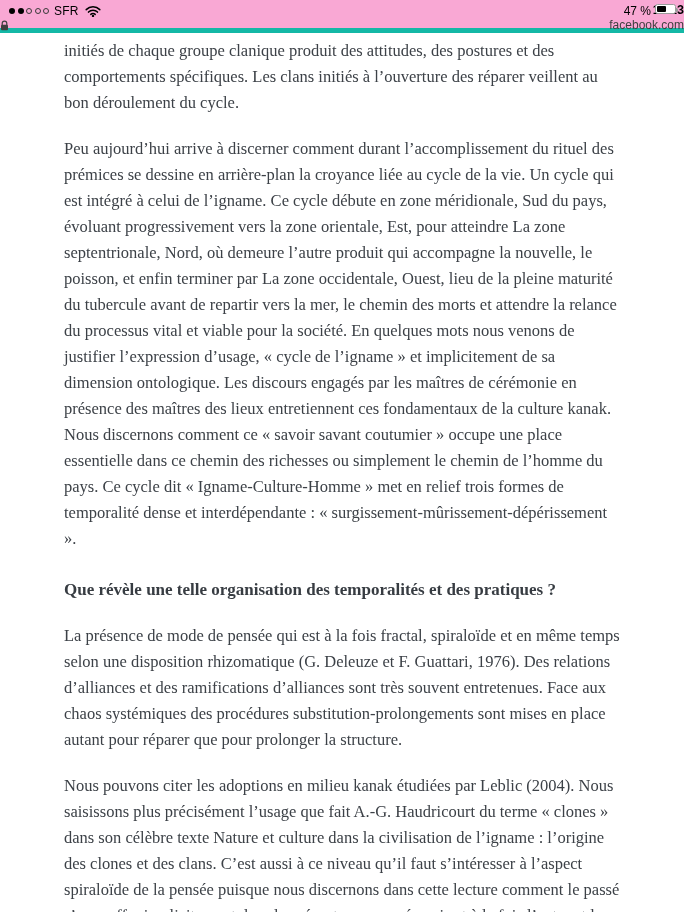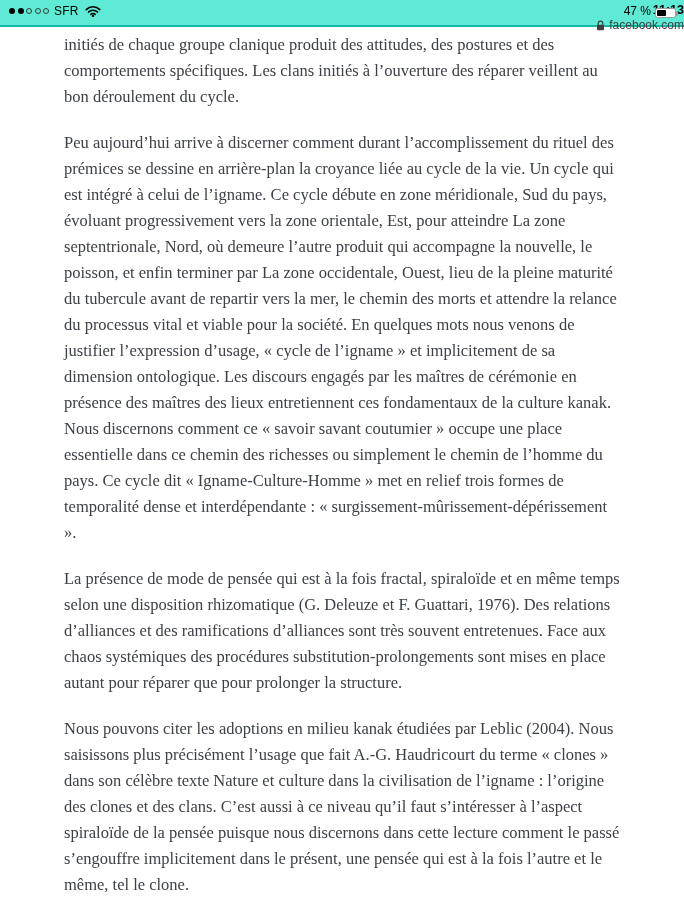--- a/index.html
+++ b/index.html
@@ -9,23 +9,23 @@
     background: #ffffff;
     overflow: hidden;
     font-family: "Liberation Sans", sans-serif;
     -webkit-font-smoothing: antialiased;
   }
 
   
   .topbar {
     position: relative;
     width: 684px;
-    height: 27px;
-    background: #5eead4;
-    border-bottom: 2px solid #14b8a6;
+    height: 33px;
+    background: #f9a8d4;
+    border-bottom: 5px solid #14b8a6;
     box-sizing: border-box;
   }
   .sb-left {
     position: absolute;
     left: 9px; top: 4px;
     display: flex;
     align-items: center;
     gap: 5px;
     height: 14px;
   }
@@ -49,31 +49,31 @@
     left: 0; right: 0; top: 3px;
     text-align: right;
     font-size: 12.5px;
     font-weight: 700;
     color: #000;
   }
   .sb-url {
     position: absolute;
     left: 0; right: 0; top: 18px;
     display: flex;
-    justify-content: flex-end;
+    justify-content: space-between;
     align-items: center;
     gap: 4px;
     font-size: 12px;
     color: #3f3f3f;
   }
   .sb-right {
     position: absolute;
     right: 8px; top: 4px;
     display: flex;
-    align-items: flex-end;
+    align-items: flex-start;
     gap: 4px;
   }
   .batt-pct { font-size: 12px; color: #000; }
   .battery {
     position: relative;
     width: 21px; height: 10px;
     border: 1px solid #9b9b9b;
     border-radius: 2.5px;
     box-sizing: border-box;
     background: #fff;
@@ -154,16 +154,17 @@
     <span class="battery">
       <span class="fill"></span>
       <span class="nub"></span>
     </span>
   </div>
 </div>
 
 <div class="article">
   <p>initiés de chaque groupe clanique produit des attitudes, des postures et des comportements spécifiques. Les clans initiés à l’ouverture des réparer veillent au bon déroulement du cycle.</p>
   <p>Peu aujourd’hui arrive à discerner comment durant l’accomplissement du rituel des prémices se dessine en arrière-plan la croyance liée au cycle de la vie. Un cycle qui est intégré à celui de l’igname. Ce cycle débute en zone méridionale, Sud du pays, évoluant progressivement vers la zone orientale, Est, pour atteindre La zone septentrionale, Nord, où demeure l’autre produit qui accompagne la nouvelle, le poisson, et enfin terminer par La zone occidentale, Ouest, lieu de la pleine maturité du tubercule avant de repartir vers la mer, le chemin des morts et attendre la relance du processus vital et viable pour la société. En quelques mots nous venons de justifier l’expression d’usage, « cycle de l’igname » et implicitement de sa dimension ontologique. Les discours engagés par les maîtres de cérémonie en présence des maîtres des lieux entretiennent ces fondamentaux de la culture kanak. Nous discernons comment ce « savoir savant coutumier » occupe une place essentielle dans ce chemin des richesses ou simplement le chemin de l’homme du pays. Ce cycle dit « Igname-Culture-Homme » met en relief trois formes de temporalité dense et interdépendante : « surgissement-mûrissement-dépérissement ».</p>
+  <h2>Que révèle une telle organisation des temporalités et des pratiques ?</h2>
   <p>La présence de mode de pensée qui est à la fois fractal, spiraloïde et en même temps selon une disposition rhizomatique (G. Deleuze et F. Guattari, 1976). Des relations d’alliances et des ramifications d’alliances sont très souvent entretenues. Face aux chaos systémiques des procédures substitution-prolongements sont mises en place autant pour réparer que pour prolonger la structure.</p>
   <p>Nous pouvons citer les adoptions en milieu kanak étudiées par Leblic (2004). Nous saisissons plus précisément l’usage que fait A.-G. Haudricourt du terme « clones » dans son célèbre texte Nature et culture dans la civilisation de l’igname : l’origine des clones et des clans. C’est aussi à ce niveau qu’il faut s’intéresser à l’aspect spiraloïde de la pensée puisque nous discernons dans cette lecture comment le passé s’engouffre implicitement dans le présent, une pensée qui est à la fois l’autre et le même, tel le clone.</p>
 
 </div>
 
 </body></html>

